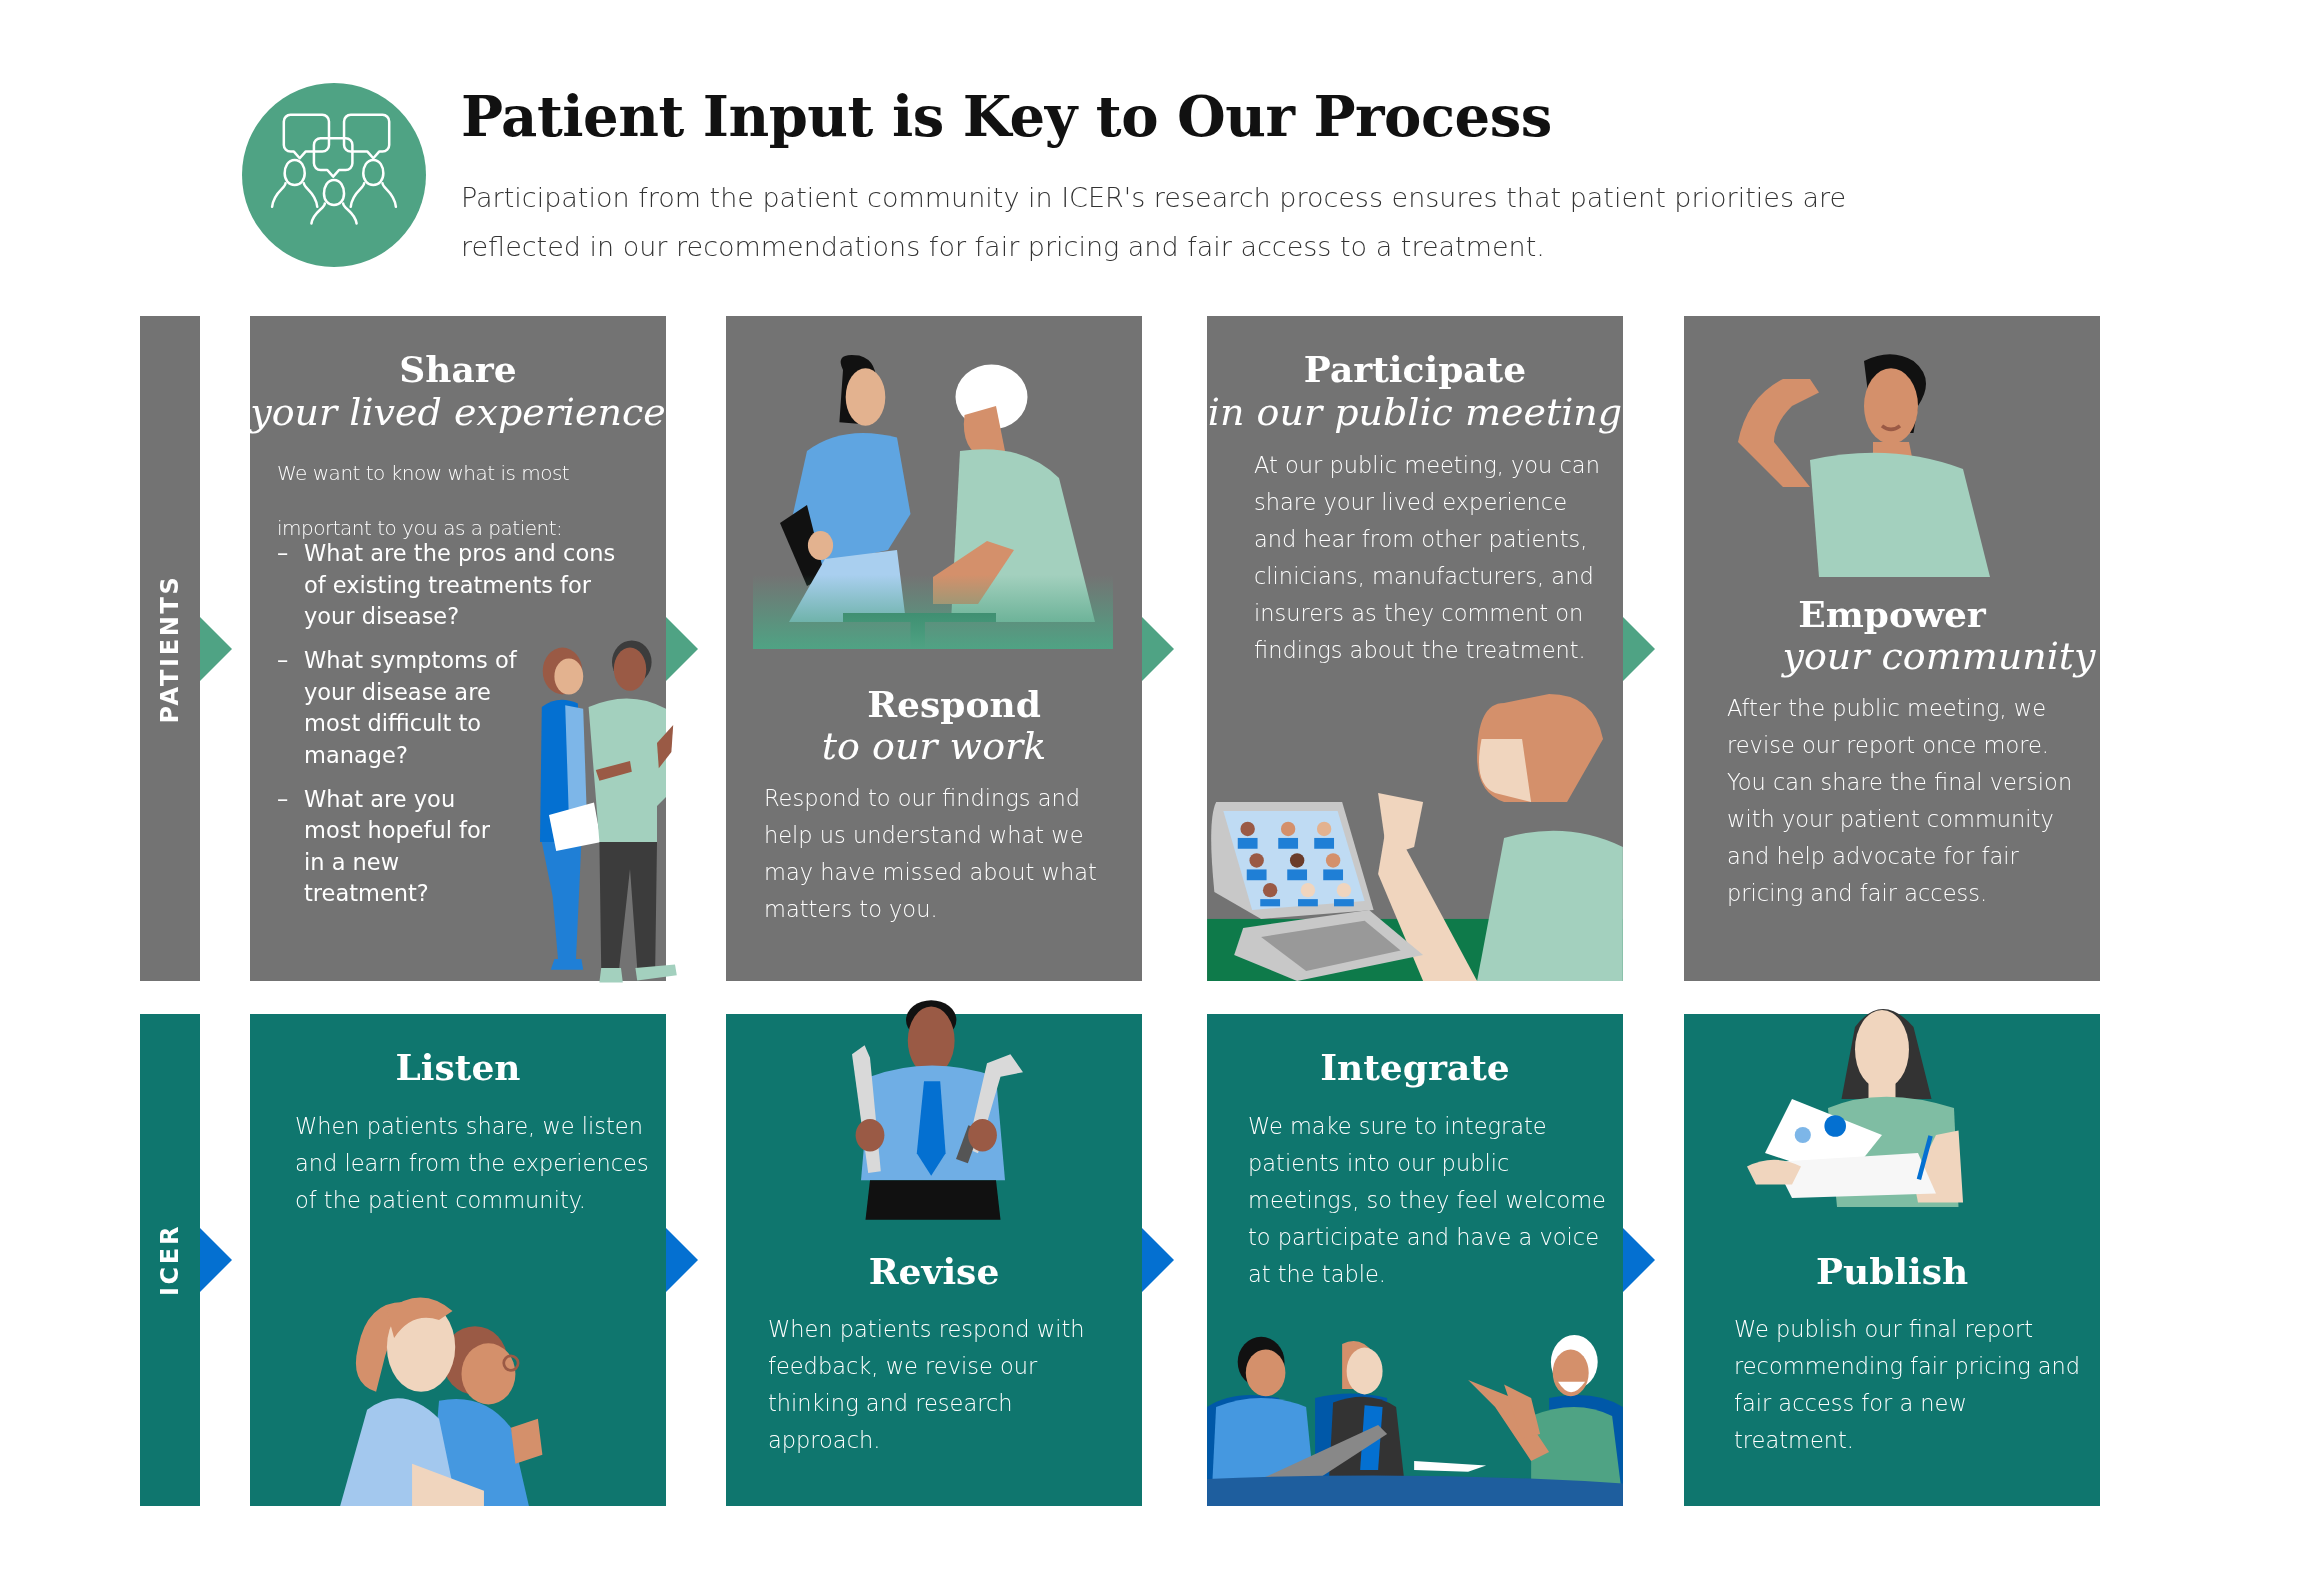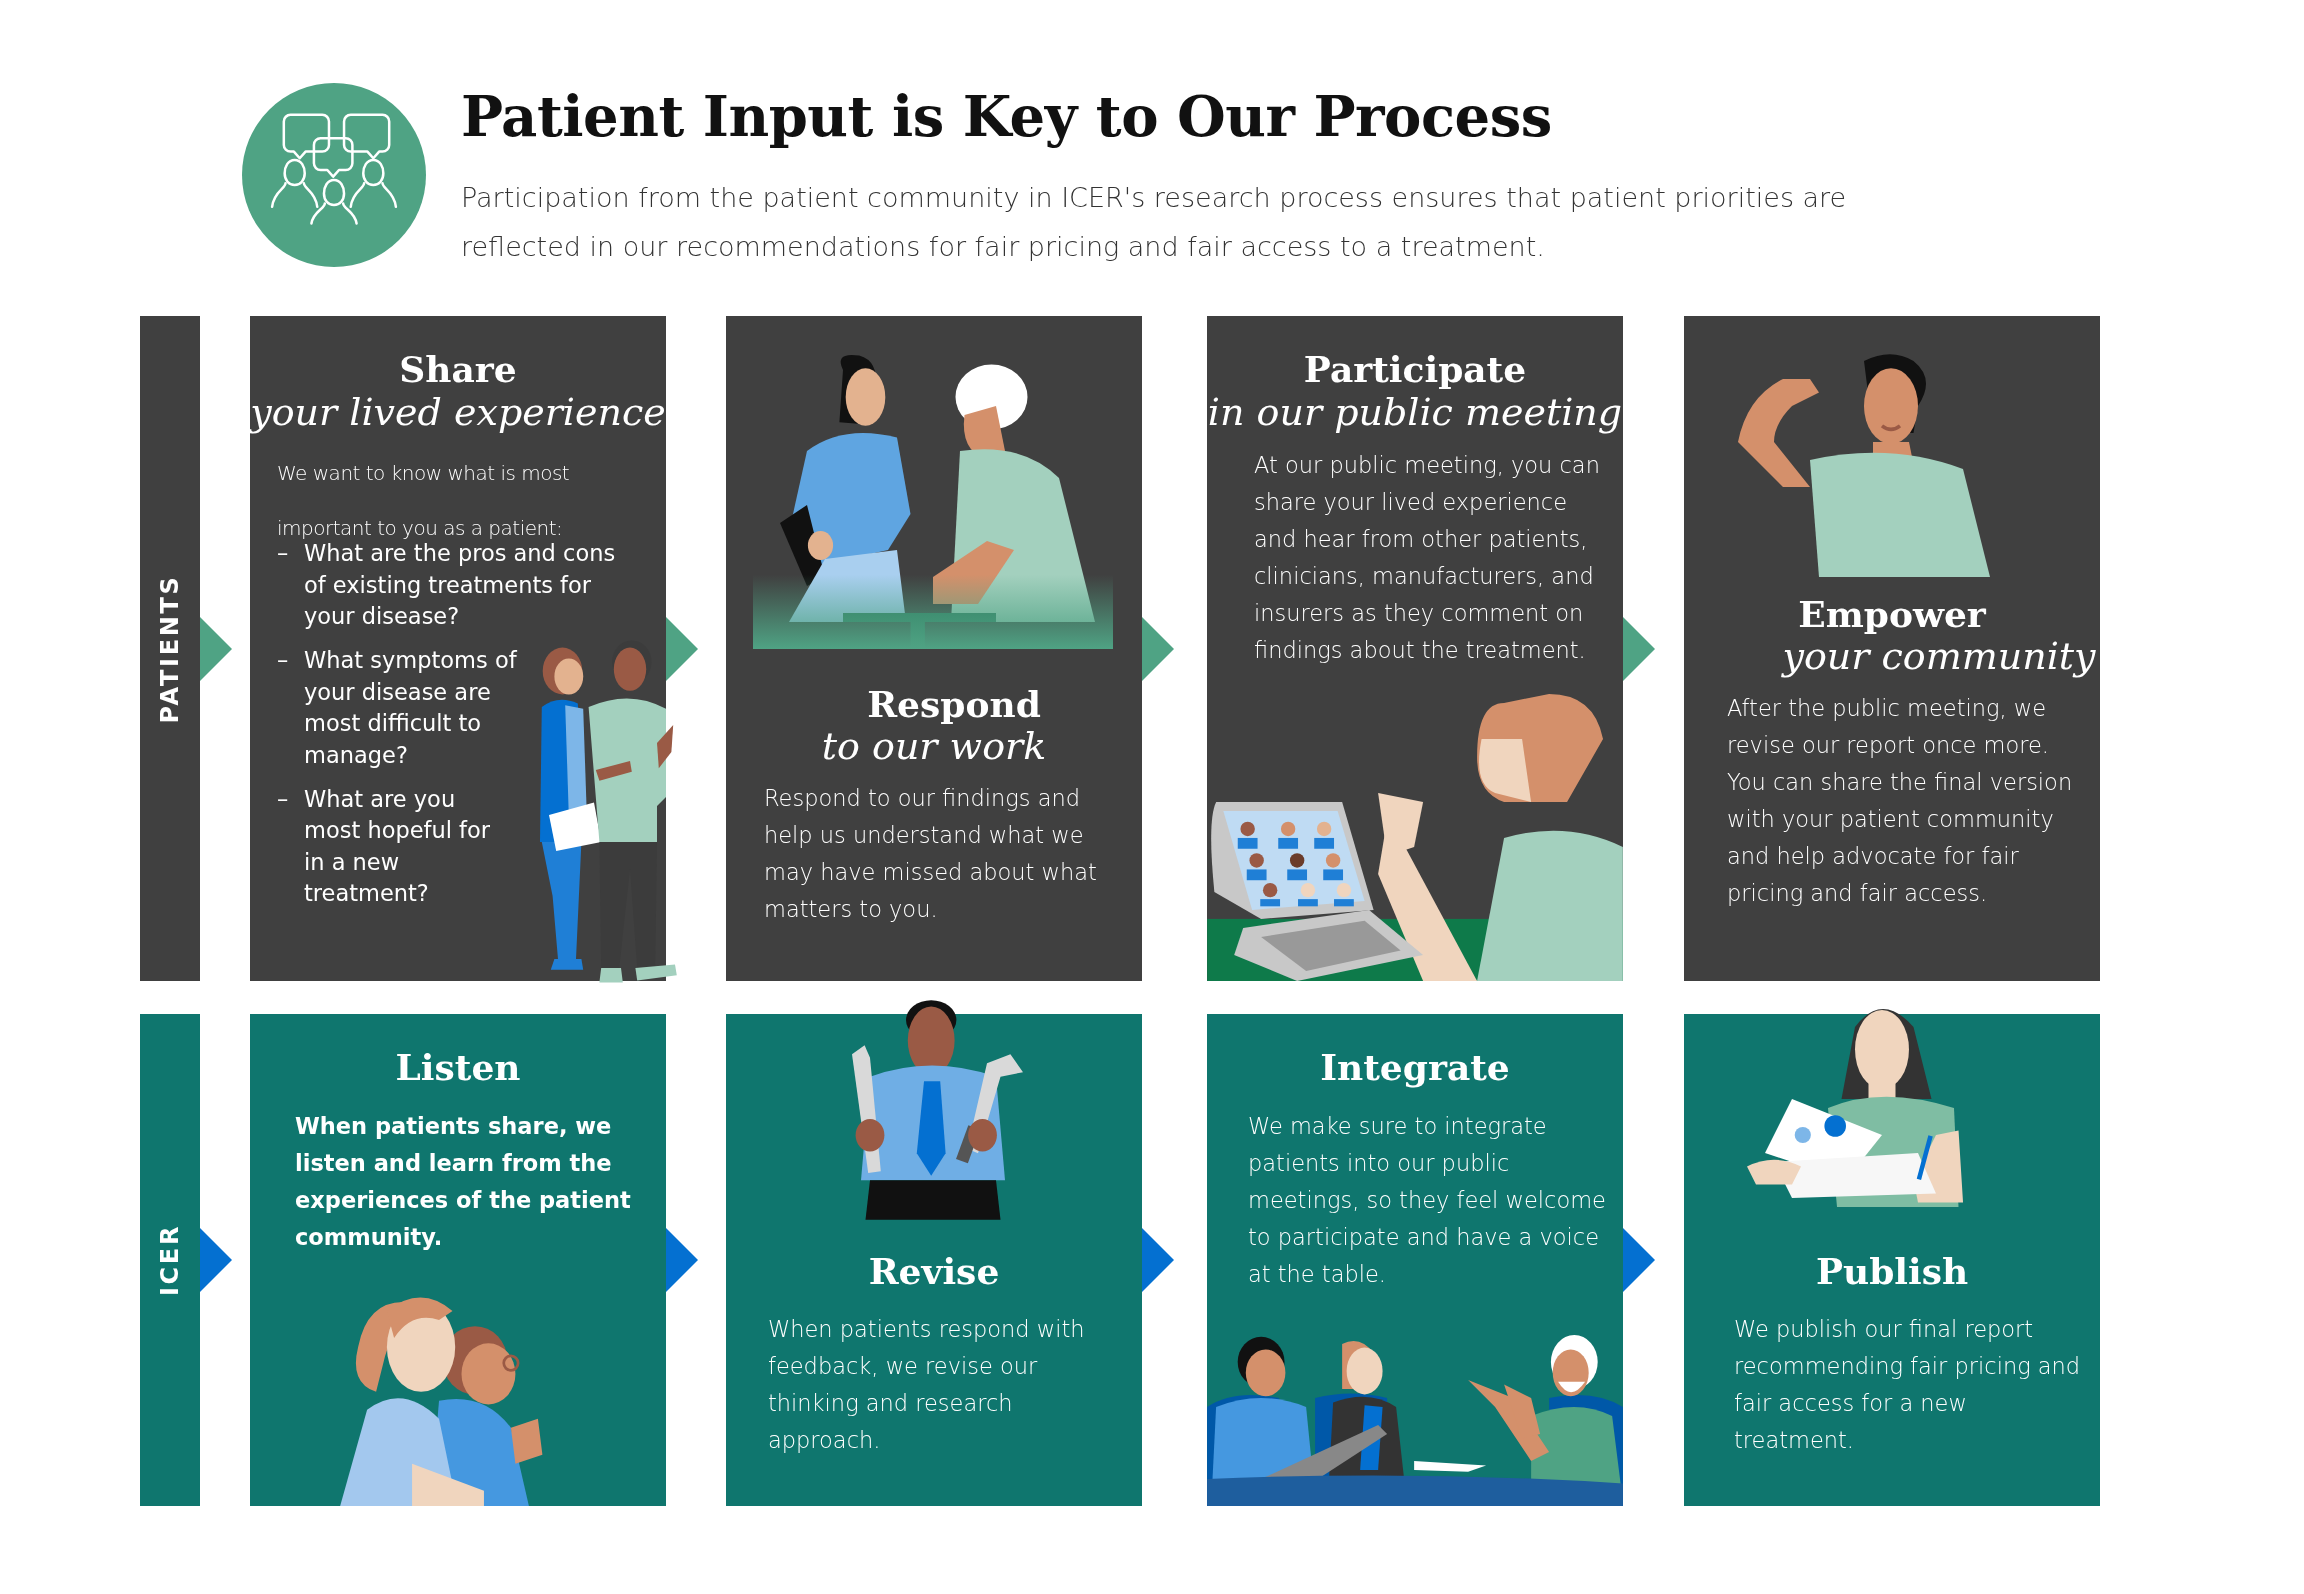--- a/index.html
+++ b/index.html
@@ -6,21 +6,21 @@
   body{width:2304px;height:1595px;position:relative;overflow:hidden;font-family:"DejaVu Sans",sans-serif;}
   .abs{position:absolute;}
   .header-icon{left:242px;top:83px;width:184px;height:184px;border-radius:50%;background:#4FA384;}
   .header-icon svg{width:184px;height:184px;}
   .title{left:461px;top:83px;font-family:"DejaVu Serif",serif;font-weight:bold;font-size:56px;color:#111;letter-spacing:-0.5px;white-space:nowrap;}
   .subtitle{left:461px;top:173px;width:1404px;font-family:"DejaVu Sans",sans-serif;font-size:27px;line-height:49px;color:#333;font-weight:300;}
   .lane{width:60px;}
   .lane-label{position:absolute;left:0;top:0;width:100%;height:100%;display:flex;align-items:center;justify-content:center;}
   .lane-label span{transform:rotate(-90deg);color:#fff;font-weight:bold;font-size:24px;letter-spacing:2.7px;white-space:nowrap;font-family:"DejaVu Sans",sans-serif;}
   .card{box-sizing:border-box;color:#fff;overflow:visible;}
-  .green{background:#404040;}
+  .green{background:#737373;}
   .blue{background:#0f766e;}
   .arrow{position:absolute;width:0;height:0;border-top:32px solid transparent;border-bottom:32px solid transparent;}
   .arrow.g{border-left:32px solid #4FA384;}
   .arrow.b{border-left:32px solid #0470D1;}
   .ct{position:absolute;text-align:center;width:100%;left:0;}
   .heading{font-family:"DejaVu Serif",serif;font-weight:bold;font-size:36px;line-height:43px;}
   .sub{font-family:"DejaVu Serif",serif;font-style:italic;font-size:38px;line-height:41px;}
   .body{position:absolute;font-size:22.5px;line-height:37px;font-weight:300;color:#fff;}
   .bullets{position:absolute;margin:0;padding:0;list-style:none;font-size:22.5px;line-height:31.5px;}
   .bullets li{position:relative;padding-left:27px;margin-bottom:12.6px;}
@@ -166,21 +166,21 @@
     <path d="M90 120 Q180 100 260 130 L290 250 L100 250 Z" fill="#A3D0BE"></path>
     <path d="M10 100 Q20 50 60 30 L90 30 L100 45 L70 60 Q50 80 50 100 L90 150 L60 150 Z" fill="#D4906B"></path>
   </svg>
   <div class="ct heading" style="top:277px;">Empower</div>
   <div class="ct sub" style="top:320px;padding-left:47px;">your community</div>
   <div class="body" style="left:43px;top:374px;width:360px;">After the public meeting, we revise our report once more. You can share the final version with your patient community and help advocate for fair pricing and fair access.</div>
 </div>
 
 <div class="abs card blue" style="left:250px;top:1014px;width:416px;height:492px;">
   <div class="ct heading" style="top:32px;">Listen</div>
-  <div class="body" style="left:45px;top:94px;width:360px;font-weight:bold;">When patients share, we listen and learn from the experiences of the patient community.</div>
+  <div class="body" style="left:45px;top:94px;width:360px;">When patients share, we listen and learn from the experiences of the patient community.</div>
   <svg class="illus" style="left:81px;top:270px;" width="252" height="222" viewBox="0 0 280 247">
     <ellipse cx="160" cy="85" rx="36" ry="38" fill="#9A5A45"></ellipse>
     <ellipse cx="175" cy="100" rx="30" ry="34" fill="#D4906B"></ellipse>
     <circle cx="200" cy="88" r="8" fill="none" stroke="#9A5A45" stroke-width="3"></circle>
     <path d="M120 130 Q170 120 200 160 L220 247 L110 247 Z" fill="#4598E0"></path>
     <path d="M200 160 L230 150 L235 190 L205 200 Z" fill="#D4906B"></path>
     <path d="M80 20 Q40 20 30 70 Q20 110 50 120 L60 80 Z" fill="#D4906B"></path>
     <ellipse cx="100" cy="70" rx="38" ry="50" fill="#F0D5BE"></ellipse>
     <path d="M62 30 Q100 0 135 30 L120 40 Q90 30 70 60 Z" fill="#D4906B"></path>
     <path d="M40 140 Q80 110 120 150 L140 247 L10 247 Z" fill="#A3C8EE"></path>

